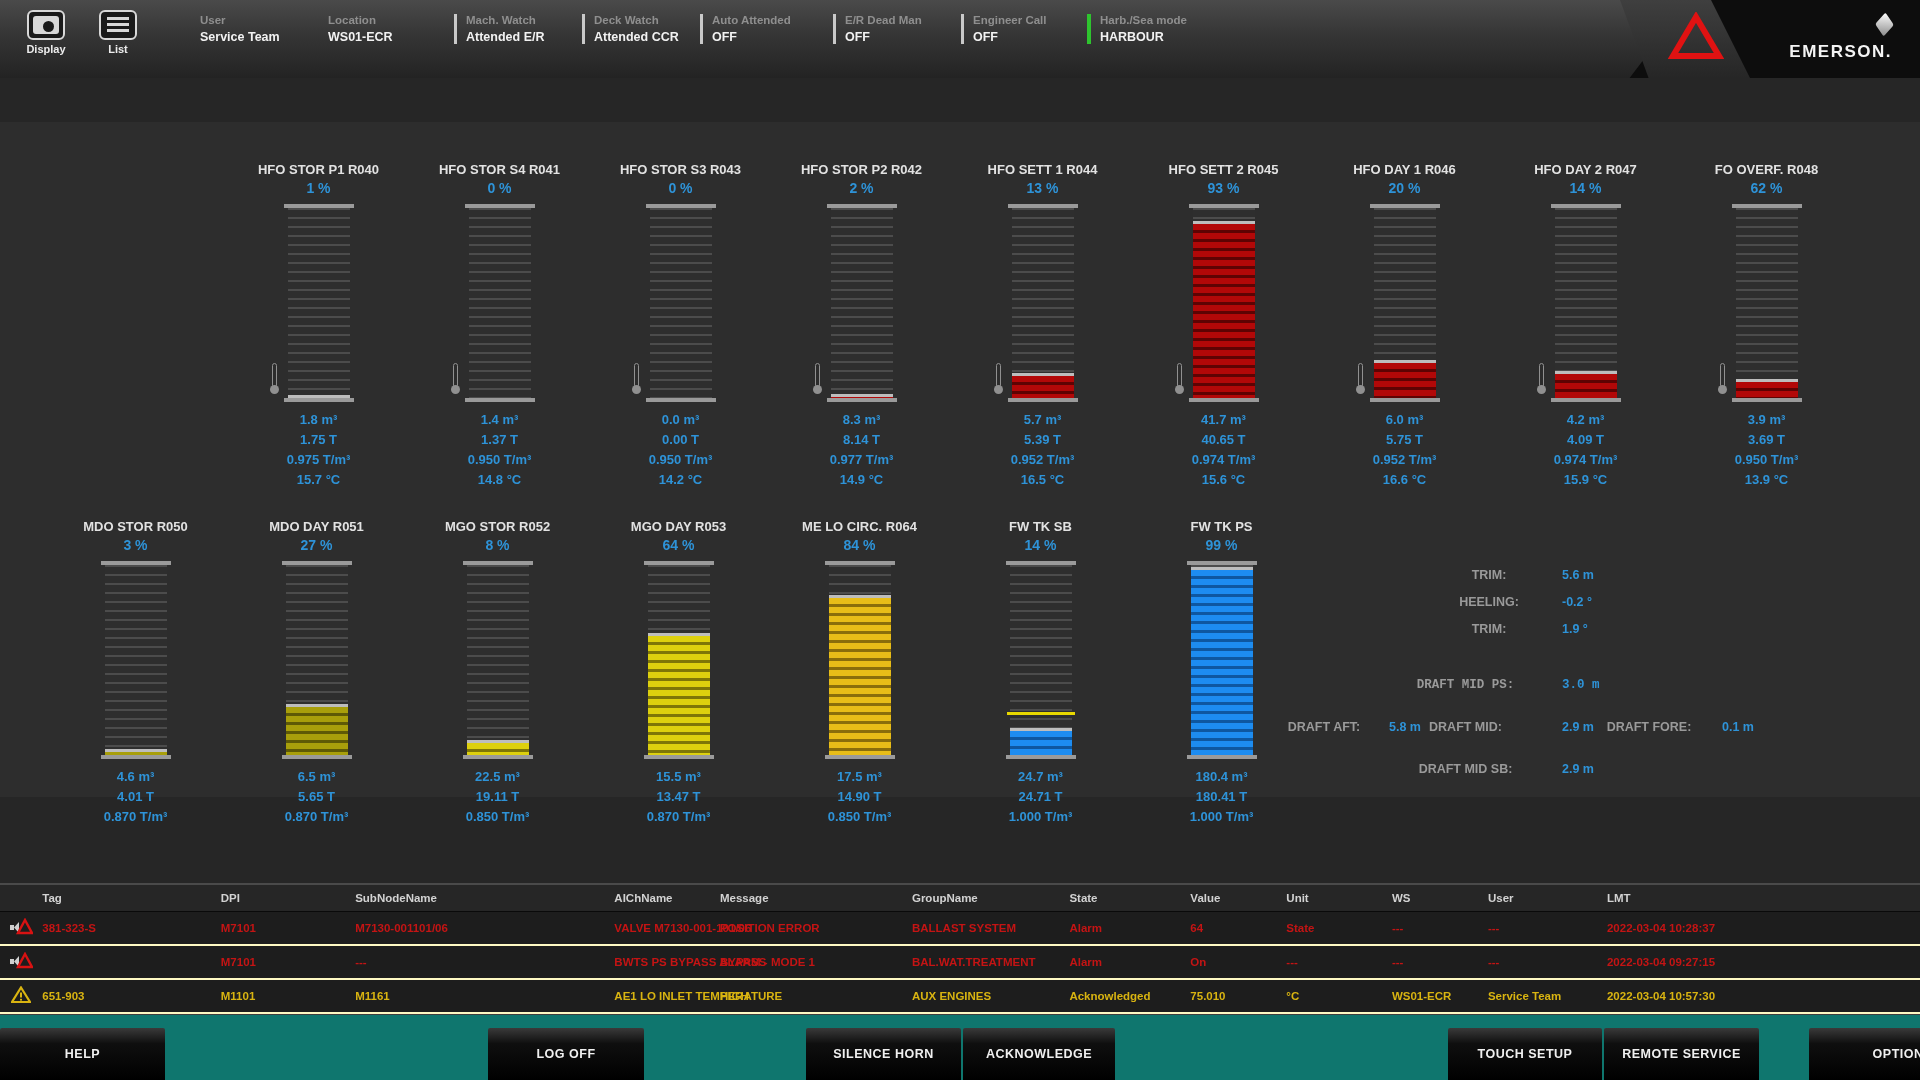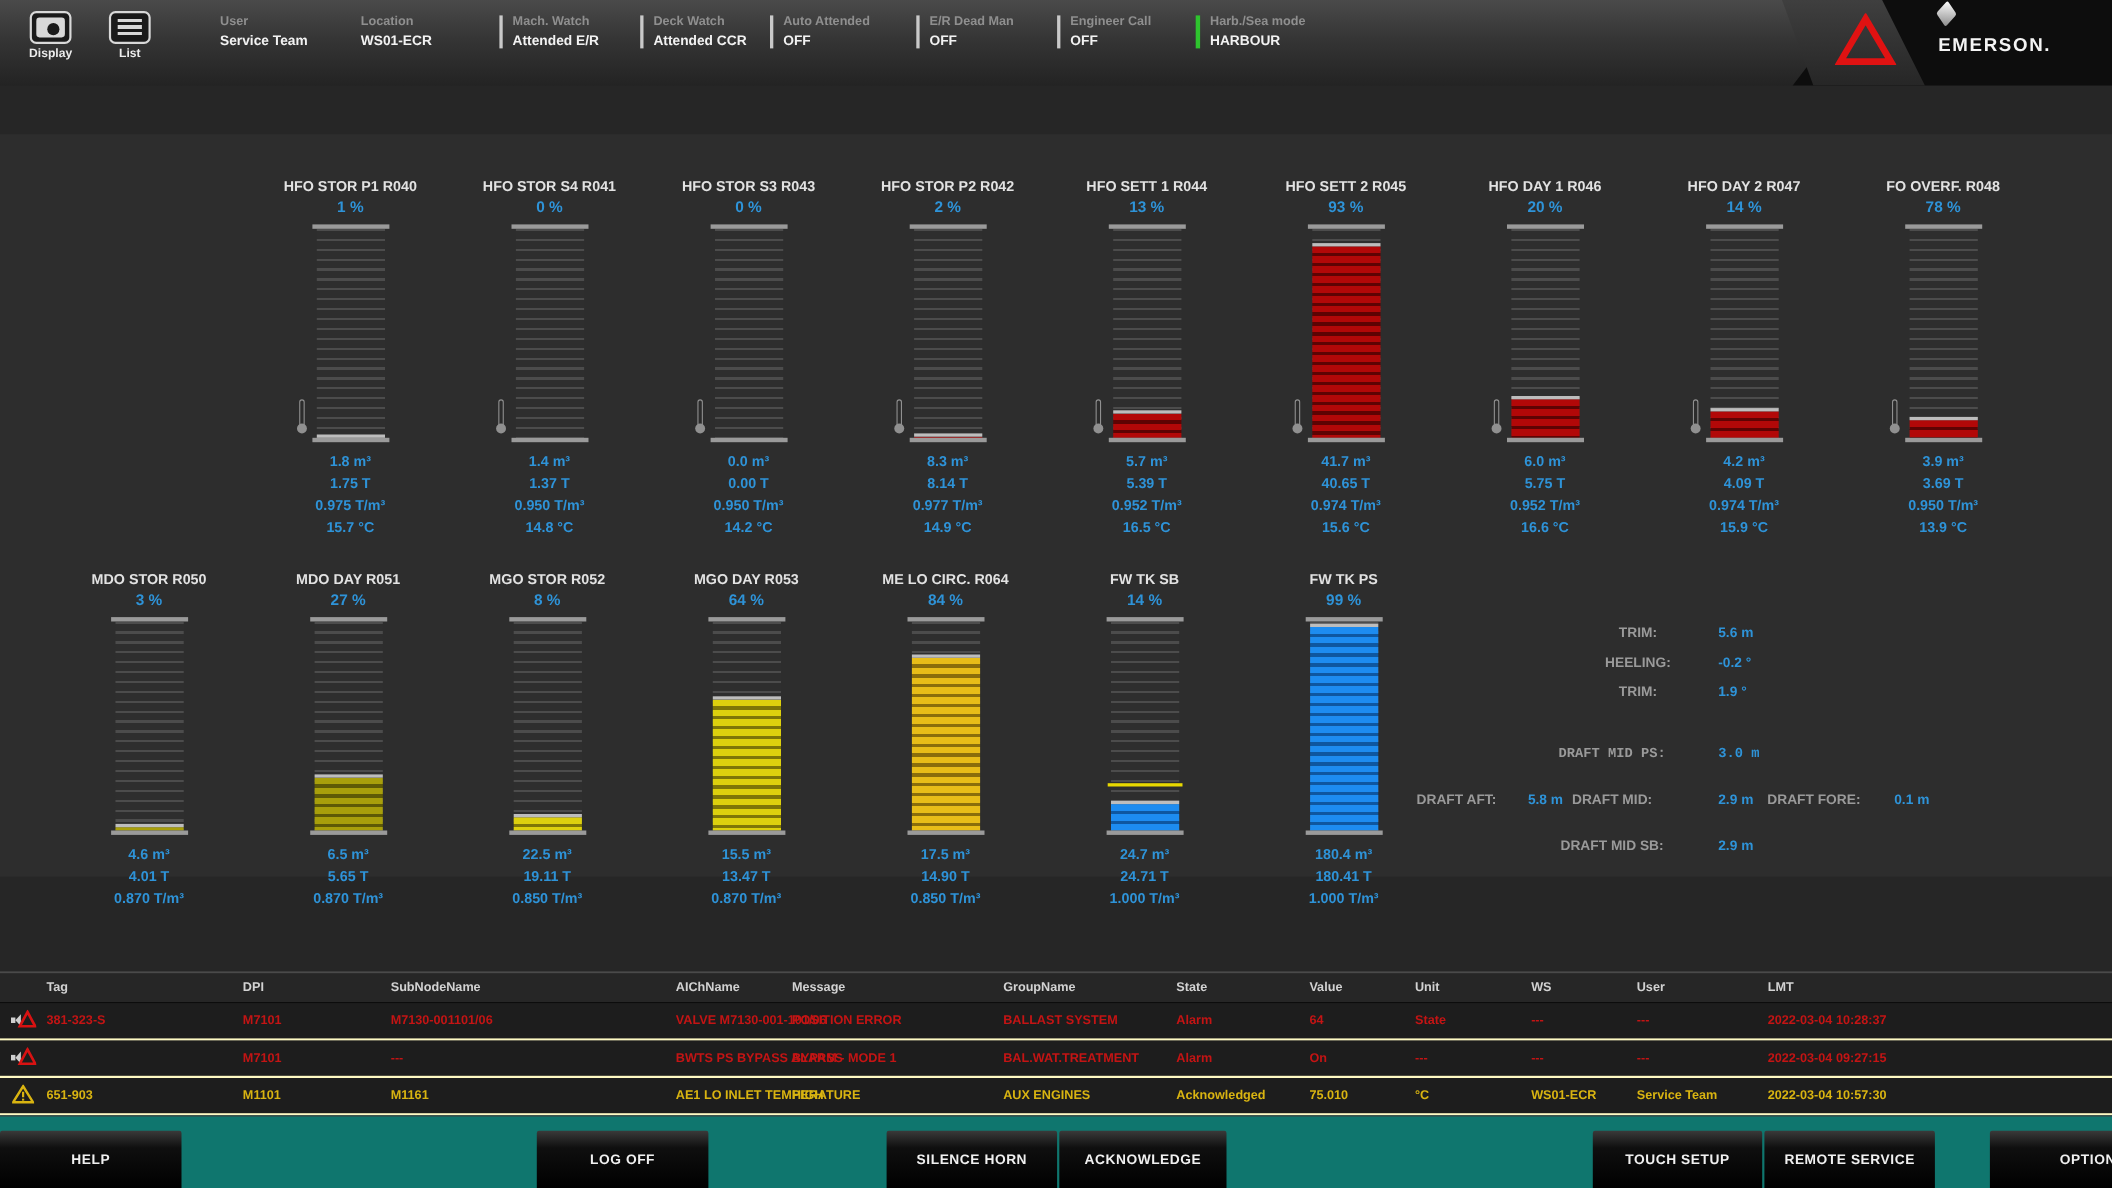--- a/index.html
+++ b/index.html
@@ -26,21 +26,21 @@
   .hdr-field.sep-green { border-left:4px solid #2ec42e; }
   .hdr-field .f-label { font-size:11.5px; font-weight:bold; color:#8f8f8f; margin-bottom:4px; }
   .hdr-field .f-value { font-size:12.5px; font-weight:bold; color:#f2f2f2; }
   .fw-user{width:128px}.fw-loc{width:126px}.fw-mach{width:128px}.fw-deck{width:118px}
   .fw-auto{width:133px}.fw-dead{width:128px}.fw-call{width:126px}.fw-harb{width:150px}
   .emerson-corner { position:absolute; right:0; top:0; width:330px; height:78px;
     background:#0d0d0d; clip-path:polygon(30% 0, 100% 0, 100% 100%, 12% 100%); }
   .tri-pad { position:absolute; right:170px; top:0; width:130px; height:78px;
     background:linear-gradient(180deg,#3f3f3f,#262626); clip-path:polygon(0 0,70% 0,100% 100%,22% 100%); }
   .alarm-triangle { position:absolute; right:196px; top:12px; cursor:pointer; }
-  .brand { position:absolute; right:28px; top:5px; width:130px; text-align:left; }
+  .brand { position:absolute; right:28px; top:17px; width:130px; text-align:right; }
   .brand .diamond { display:inline-block; width:15px; height:15px; margin-bottom:6px;
     background:linear-gradient(135deg,#ffffff,#8a8a8a); transform:rotate(56deg) skewX(14deg); border-radius:2px; }
   .brand .word { font-size:17px; font-weight:bold; letter-spacing:1.5px; color:#f4f4f4; }
 
   
   .titlebar { position:absolute; top:78px; left:0; width:1920px; height:44px;
     background:linear-gradient(180deg,#1e1e1e,#121212); border-bottom:2px solid #3c3c3c; }
   .titlebar .ttl { position:absolute; left:12px; bottom:8px; font-size:12.5px; font-weight:bold;
     color:#cfcfcf; letter-spacing:.3px; }
   .alarm-counts { position:absolute; right:178px; bottom:8px; font-size:12.5px; font-weight:bold; cursor:pointer; }
@@ -289,21 +289,21 @@
           <div class="t-vals">
             <div>4.2 m³</div>
             <div>4.09 T</div>
             <div>0.974 T/m³</div>
             <div>15.9 °C</div>
           </div>
         </div>
 
         <div class="tank">
           <div class="t-name">FO OVERF. R048</div>
-          <div class="t-pct">78 %</div>
+          <div class="t-pct">62 %</div>
           <div class="bar">
             <div class="fill c-red" style="height: 10%;"></div>
 
             <div class="thermo"></div>
           </div>
           <div class="t-vals">
             <div>3.9 m³</div>
             <div>3.69 T</div>
             <div>0.950 T/m³</div>
             <div>13.9 °C</div>

